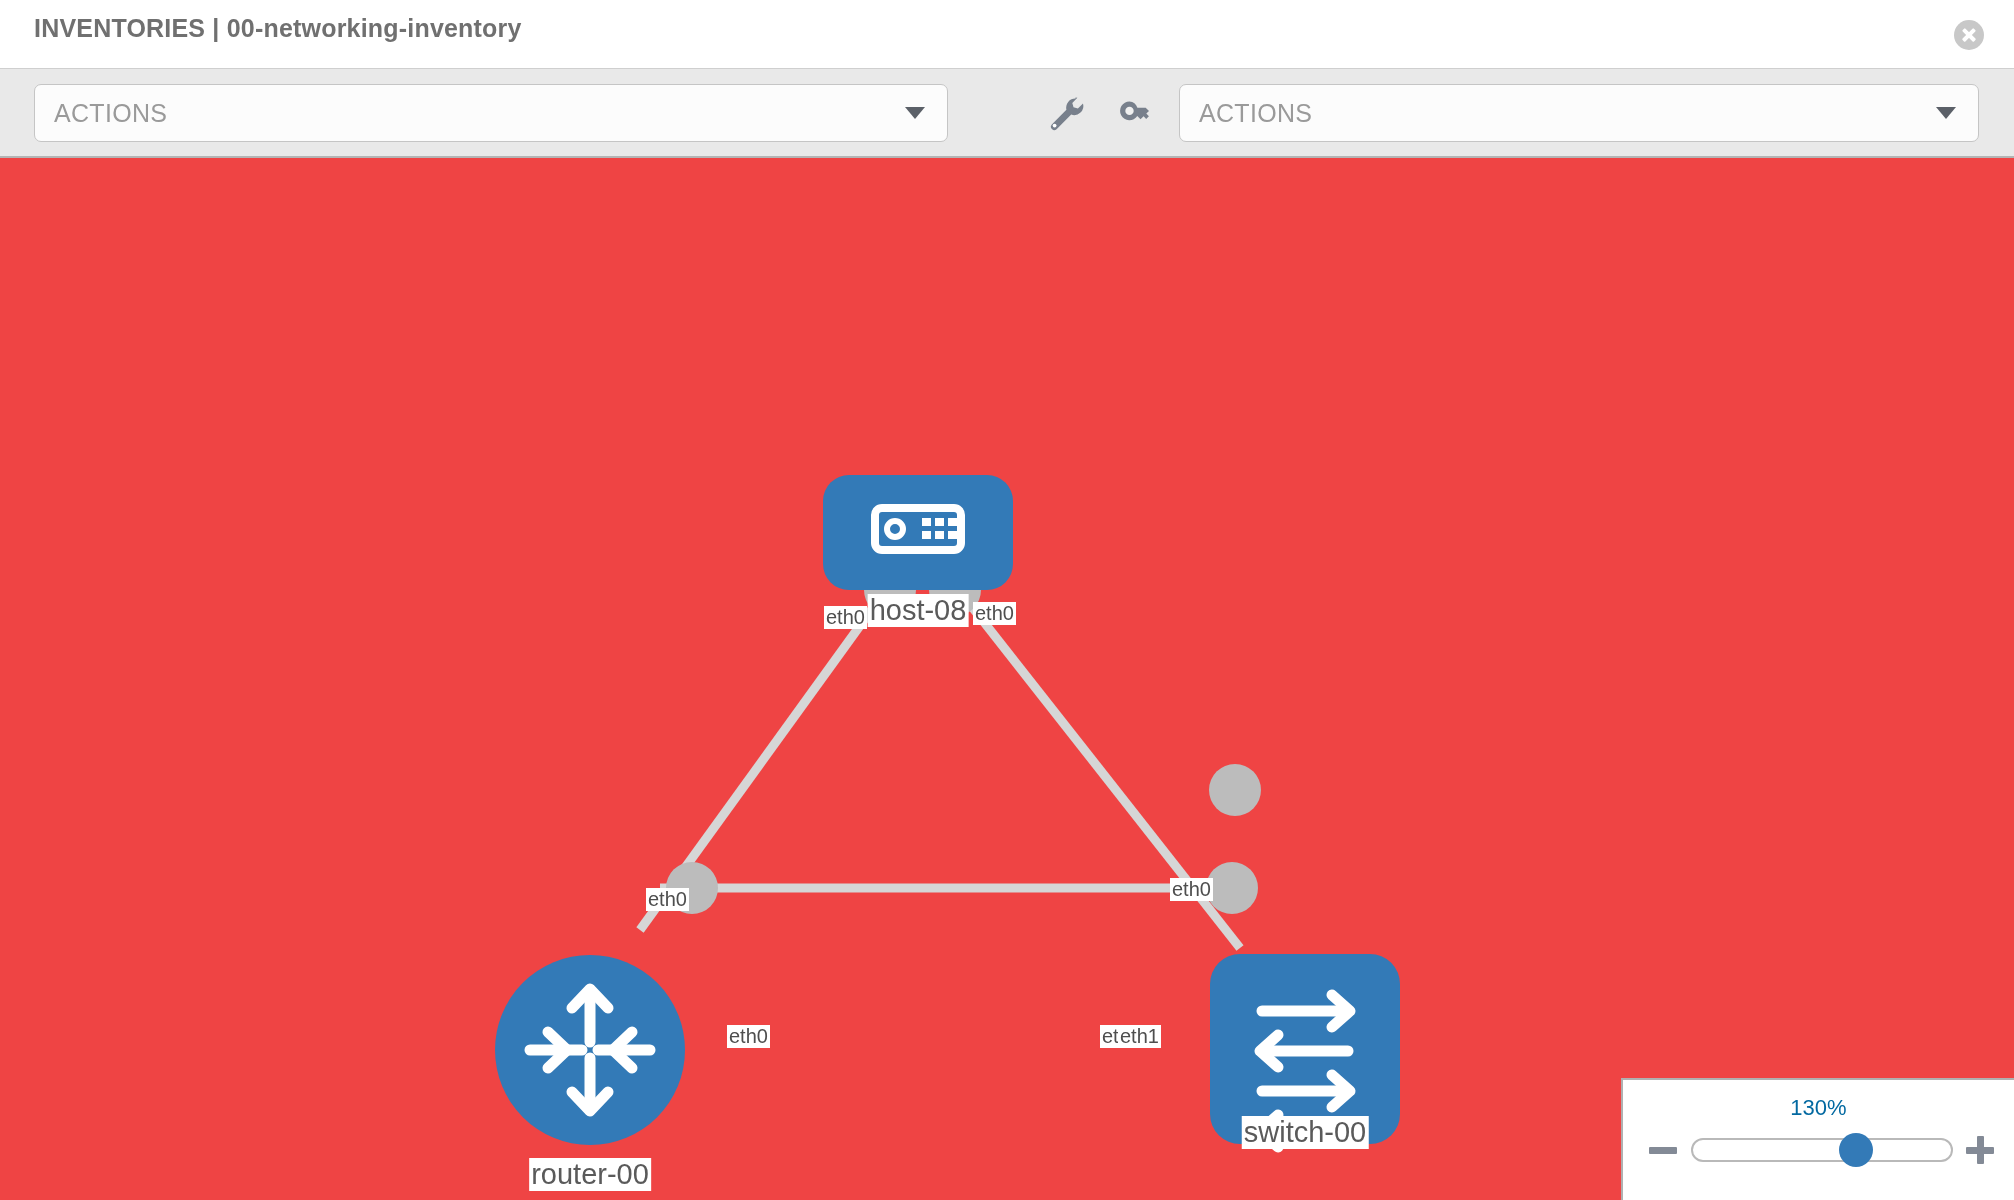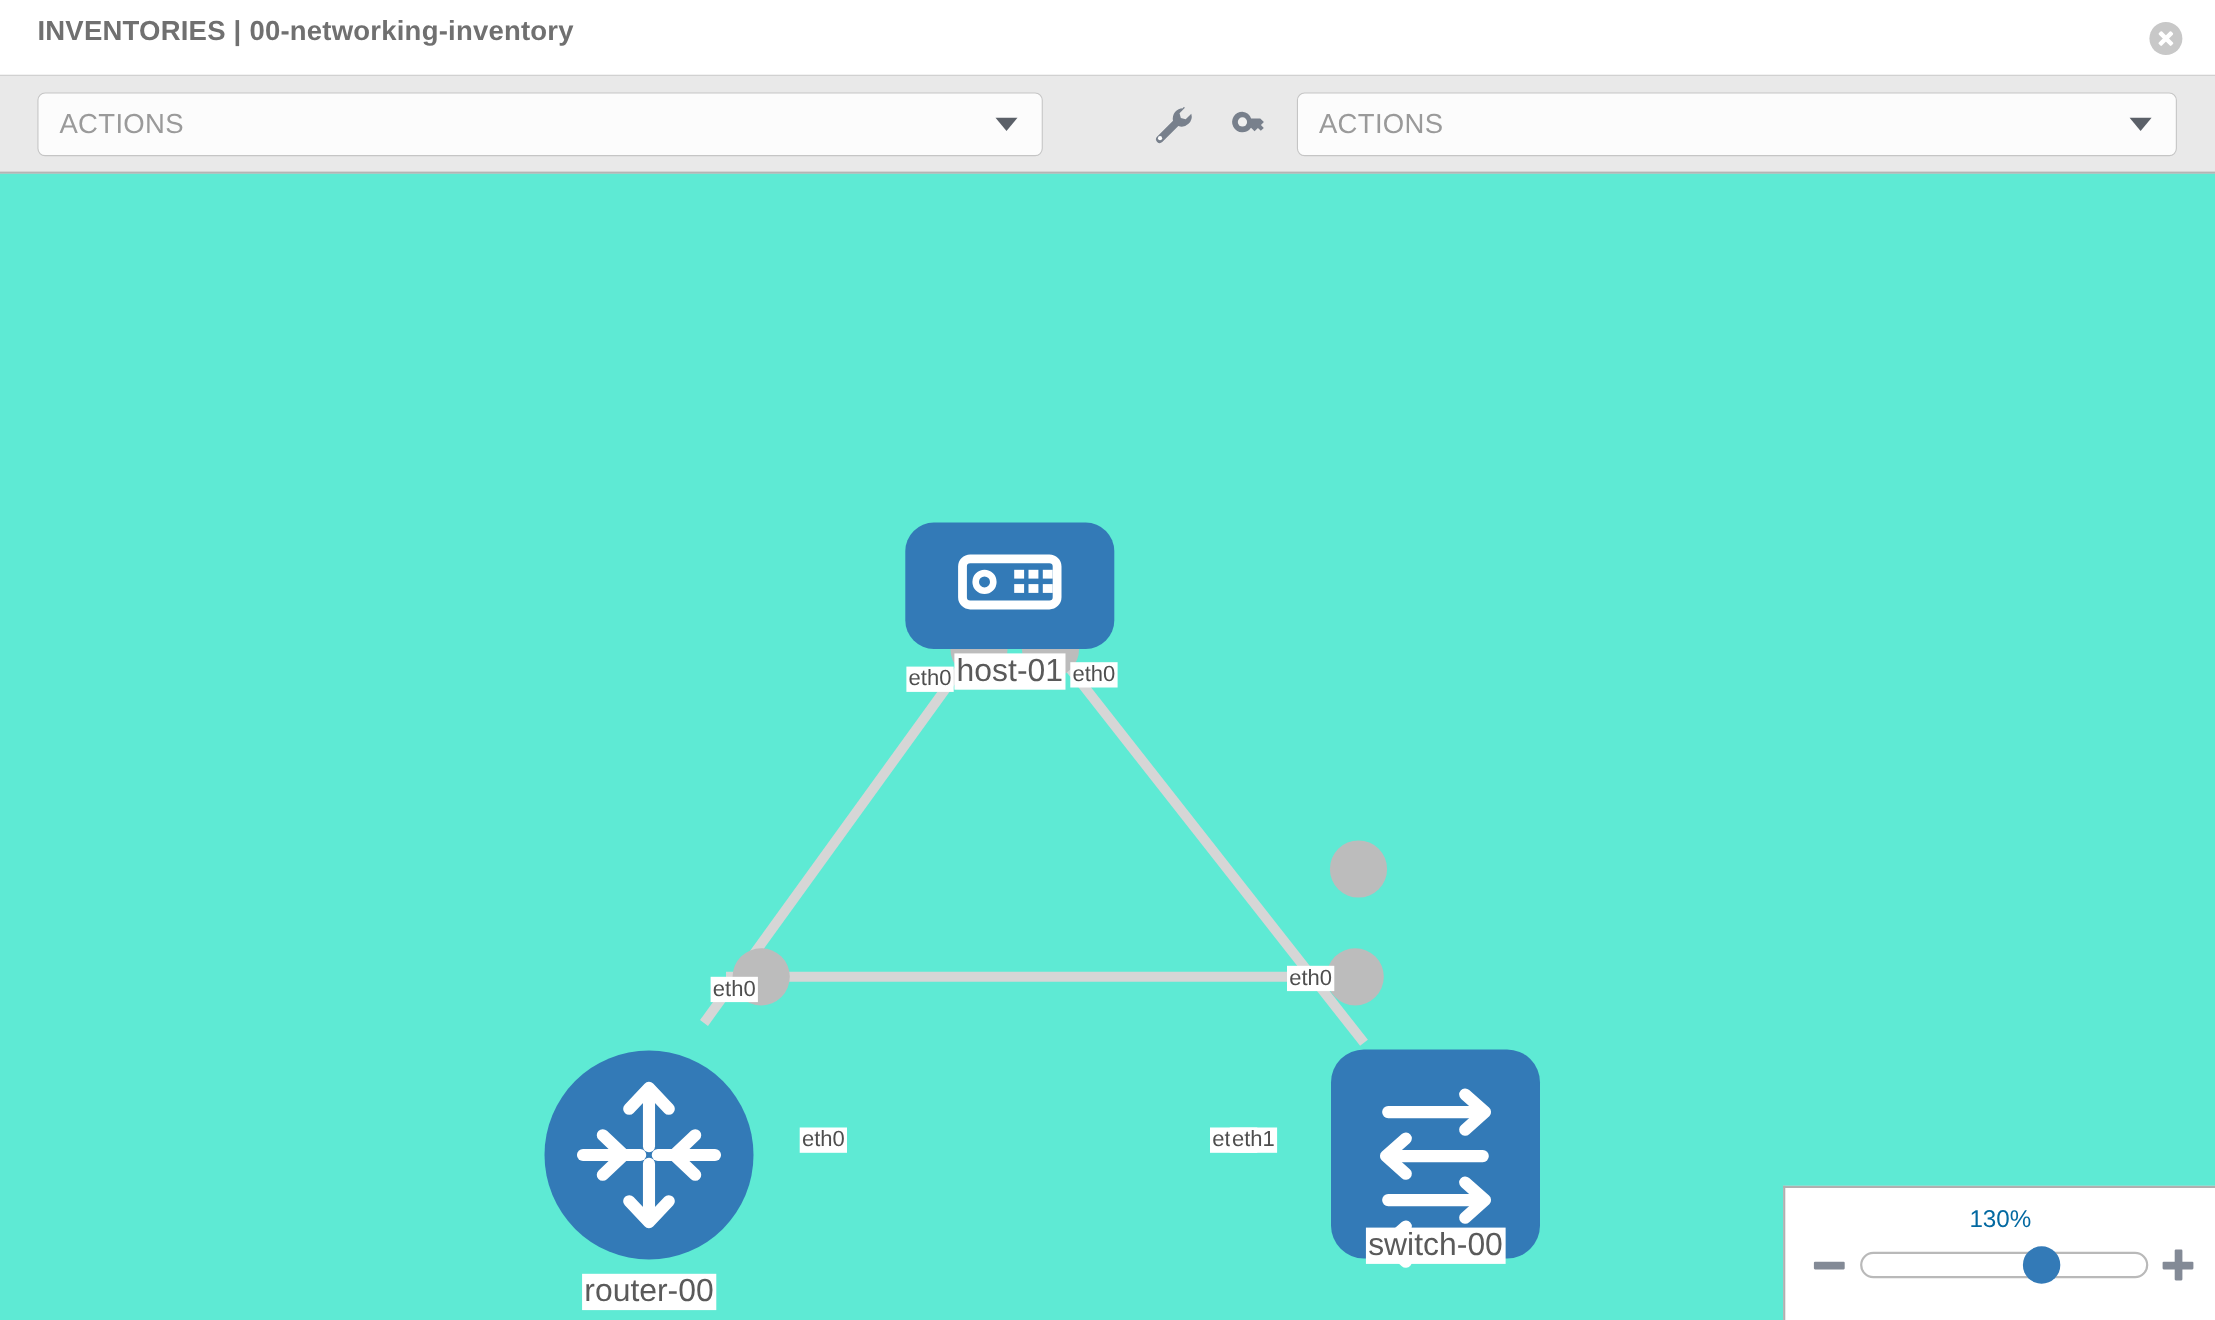--- a/index.html
+++ b/index.html
@@ -101,21 +101,21 @@
   }
   #wrench-icon { left: 1042px; }
   #key-icon    { left: 1112px; }
   .tool-icon svg { display: block; width: 44px; height: 44px; }
 
   
   .canvas {
     position: absolute;
     left: 0; top: 158px;
     width: 2014px; height: 1042px;
-    background: #5eead4;
+    background: #ef4444;
     overflow: hidden;
   }
   .topo-svg {
     position: absolute;
     left: 0; top: 0;
     width: 2014px; height: 1042px;
   }
 
   
   .node-label {
@@ -291,21 +291,21 @@
     </svg>
 
     <span class="iface-label" style="left:824px; top:448px;">eth0</span>
     <span class="iface-label" style="left:973px; top:444px;">eth0</span>
     <span class="iface-label" style="left:646px; top:730px;">eth0</span>
     <span class="iface-label" style="left:1170px; top:720px;">eth0</span>
     <span class="iface-label" style="left:727px; top:867px;">eth0</span>
     <span class="iface-label" style="left:1100px; top:867px;">eth0</span>
     <span class="iface-label" style="left:1118px; top:867px;">eth1</span>
 
-    <span class="node-label" style="left:918px; top:436px;">host-01</span>
+    <span class="node-label" style="left:918px; top:436px;">host-08</span>
     <span class="node-label" style="left:590px; top:1000px;">router-00</span>
     <span class="node-label" style="left:1305px; top:958px;">switch-00</span>
   </div>
 
   <div class="zoom-panel">
     <div class="zoom-value">130%</div>
     <div class="zoom-minus"></div>
     <div class="zoom-track">
       <div class="zoom-thumb" id="zoom-thumb" style="left: 63%;"></div>
     </div>

